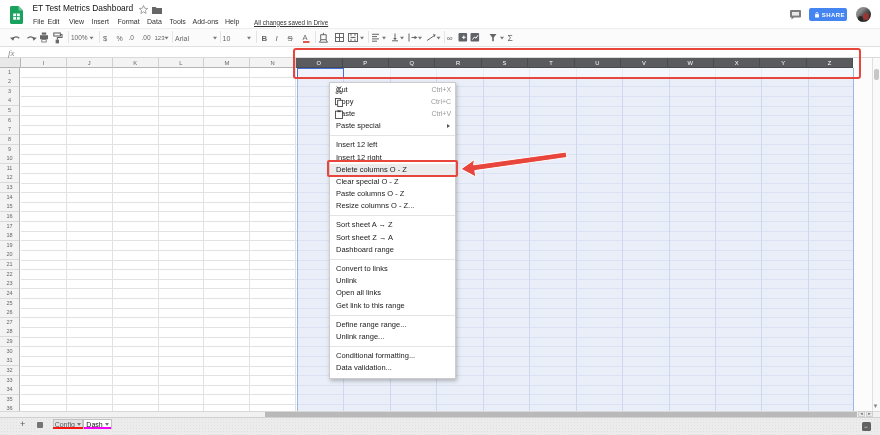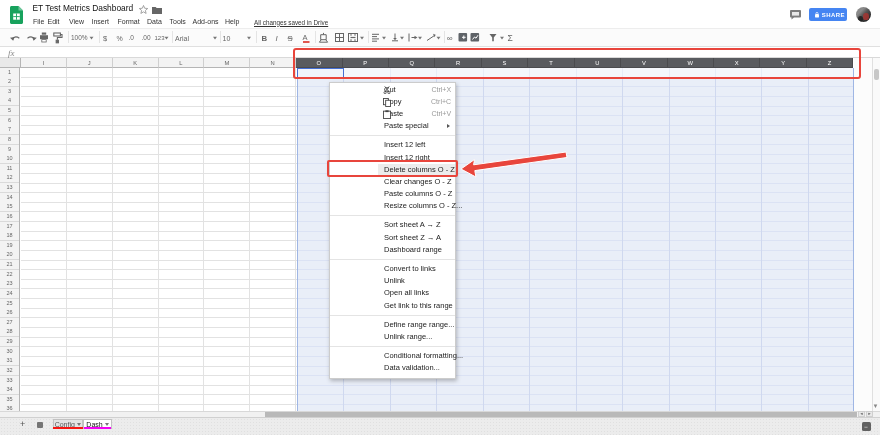--- a/index.html
+++ b/index.html
@@ -87,21 +87,21 @@
     font-size:19px; line-height:27px; font-weight:bold; color:#ee3e36; letter-spacing:-0.35px;
     text-shadow:
       -1.6px -1.6px 0 #fff, 1.6px -1.6px 0 #fff, -1.6px 1.6px 0 #fff, 1.6px 1.6px 0 #fff,
       -2px 0 0 #fff, 2px 0 0 #fff, 0 -2px 0 #fff, 0 2px 0 #fff,
       2.5px 3.5px 3px rgba(120,120,130,0.45); }
 
   
   #menu { position:absolute; left:329px; top:81.6px; width:126.6px; background:#fff;
     border:1px solid #ccc; box-shadow:1px 2px 4px rgba(0,0,0,0.25); padding:1px 0 3px 0; }
   .mi { position:relative; height:12.2px; line-height:12.2px; font-size:7.5px; color:#222;
-    padding-left:6px; white-space:nowrap;margin-left:48px; }
+    padding-left:6px; white-space:nowrap; }
   .mi .sc { position:absolute; right:3.5px; top:0; color:#999; font-size:7px; }
   .msep { height:7px; position:relative; }
   .msep:after { content:""; position:absolute; left:0; right:0; top:3px; border-top:1px solid #e4e4e4; }
   .hl { background:#ececec; }
   .subarr { position:absolute; right:5px; top:3.6px; width:0; height:0;
     border-top:2.2px solid transparent; border-bottom:2.2px solid transparent; border-left:3.2px solid #555; }
   .ic { position:absolute; left:5px; }
   .tabcar { display:inline-block; width:0; height:0; border-left:2.5px solid transparent;
     border-right:2.5px solid transparent; border-top:3px solid #777; margin-left:2px; vertical-align:1px; }
 </style>
@@ -324,21 +324,21 @@
         </svg>Copy<span class="sc">Ctrl+C</span></div>
     <div class="mi"><svg class="ic" width="8" height="9" viewBox="0 0 9 10" style="top:2px">
           <rect x="0.5" y="1.2" width="8" height="8.3" fill="#fff" stroke="#444" stroke-width="1"></rect>
           <rect x="2.7" y="0.3" width="3.6" height="2" fill="#444"></rect>
         </svg>Paste<span class="sc">Ctrl+V</span></div>
     <div class="mi">Paste special<span class="subarr"></span></div>
     <div class="msep"></div>
     <div class="mi">Insert 12 left</div>
     <div class="mi">Insert 12 right</div>
     <div class="mi hl">Delete columns O - Z</div>
-    <div class="mi">Clear changes O - Z</div>
+    <div class="mi">Clear special O - Z</div>
     <div class="mi">Paste columns O - Z</div>
     <div class="mi">Resize columns O - Z...</div>
     <div class="msep"></div>
     <div class="mi">Sort sheet A → Z</div>
     <div class="mi">Sort sheet Z → A</div>
     <div class="mi">Dashboard range</div>
     <div class="msep"></div>
     <div class="mi">Convert to links</div>
     <div class="mi">Unlink</div>
     <div class="mi">Open all links</div>

